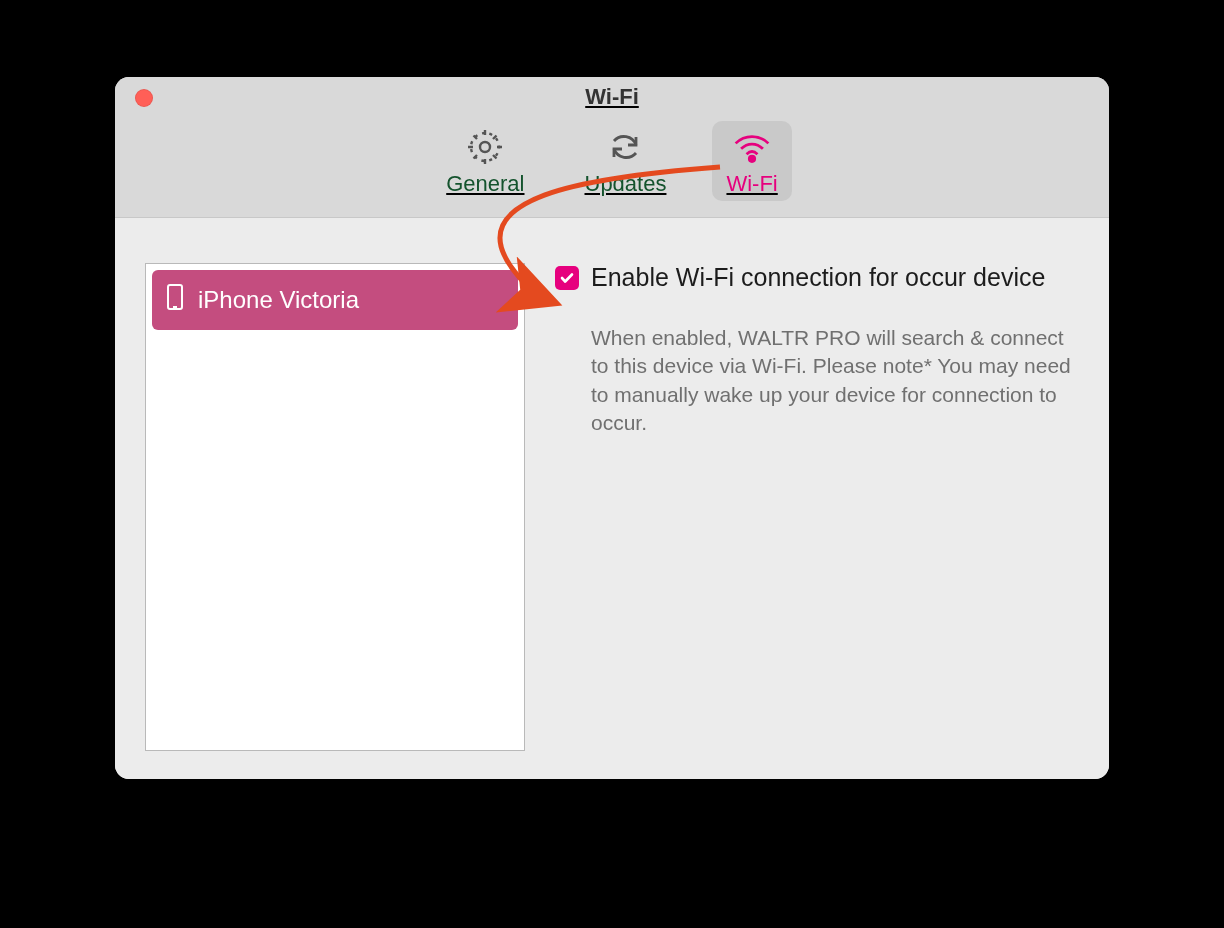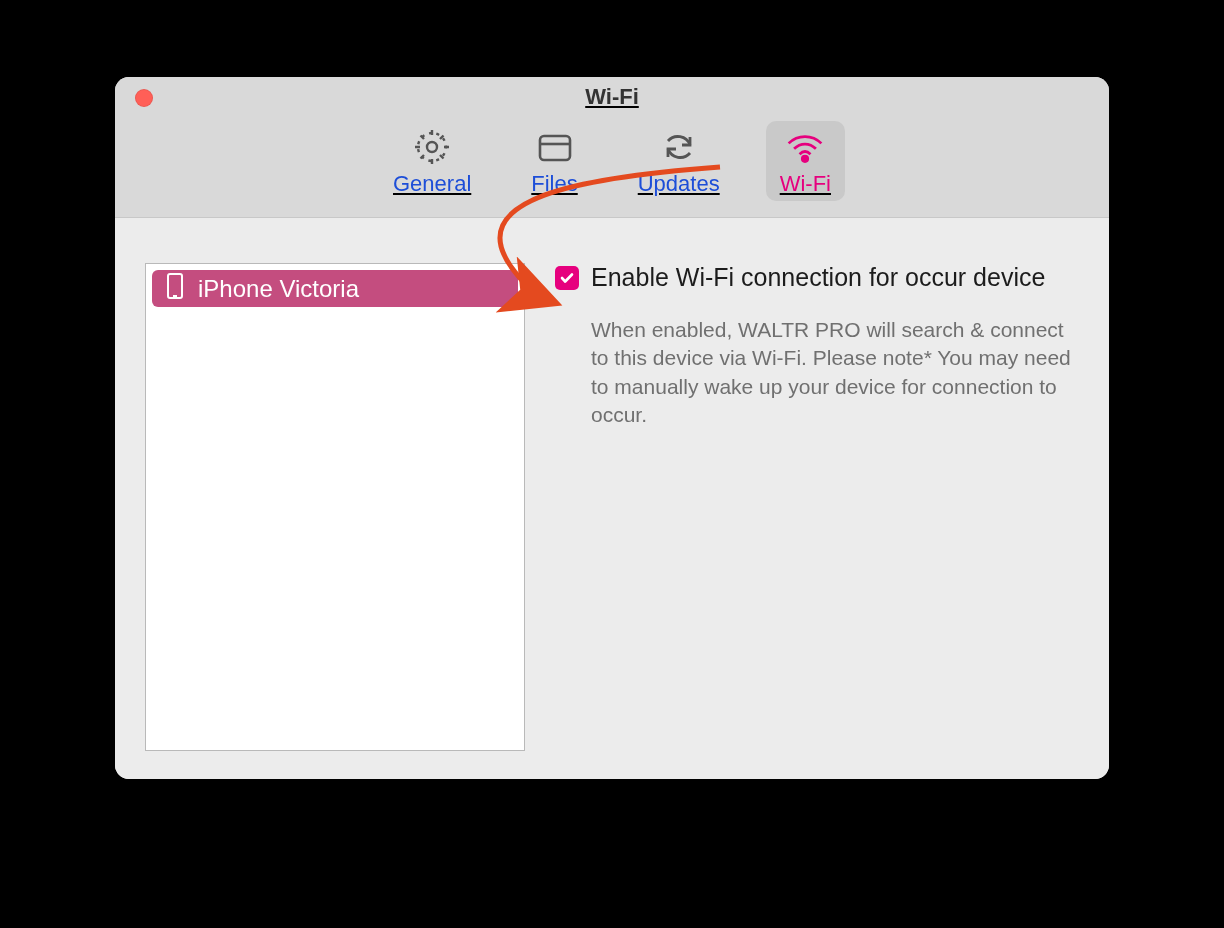--- a/index.html
+++ b/index.html
@@ -54,21 +54,21 @@
     border-bottom:1px solid #c8c8c8;
   }
   .tab{
     display:flex;
     flex-direction:column;
     align-items:center;
     gap:4px;
     padding:6px 14px 4px;
     border-radius:10px;
     cursor:pointer;
-    color:#1d4ed8;
+    color:#14532d;
     font-size:22px;
   }
   .tab .ico{
     width:40px;height:40px;
     display:flex;align-items:center;justify-content:center;
   }
   .tab.active{
     background:#c9c9c9;
     color:#e6007e;
   }
@@ -89,21 +89,21 @@
     width:380px; height:488px;
     background:#fff;
     border:1px solid #b9b9b9;
     box-sizing:border-box;
     padding:6px;
   }
   .device-item{
     display:flex;
     align-items:center;
     gap:14px;
-    height:37px;
+    height:60px;
     border-radius:6px;
     background:#c44d7f;
     color:#fff;
     padding:0 14px;
     font-size:24px;
     font-weight:400;
     cursor:pointer;
   }
   .device-item svg{stroke:#fff;}
   
@@ -122,21 +122,21 @@
     background:#e6007e;
     display:flex;align-items:center;justify-content:center;
     cursor:pointer;
     flex-shrink:0;
   }
   .check-label{
     font-size:25px;
     color:#1c1c1c;
   }
   .desc{
-    margin-top:24px;
+    margin-top:32px;
     font-size:21px;
     line-height:1.35;
     color:#707070;
     max-width:500px;
     margin-left:36px;
   }
   
   .arrow-overlay{
     position:absolute;
     left:0;top:0;right:0;bottom:0;
@@ -161,29 +161,20 @@
       <div class="ico">
         <svg width="40" height="40" viewBox="0 0 40 40" fill="none" stroke-width="2.4">
           <circle cx="20" cy="20" r="5"></circle>
           <path d="M20 3v5M20 32v5M37 20h-5M8 20H3M31.5 8.5l-3.5 3.5M12 28l-3.5 3.5M31.5 31.5 28 28M12 12 8.5 8.5"></path>
           <path d="M20 6a14 14 0 1 0 0 28 14 14 0 0 0 0-28" stroke-dasharray="3 5"></path>
         </svg>
       </div>
       <span>General</span>
     </div>
 
-    <div class="tab">
-      <div class="ico">
-        <svg width="40" height="40" viewBox="0 0 40 40" fill="none" stroke-width="2.6">
-          <rect x="5" y="9" width="30" height="24" rx="4"></rect>
-          <line x1="5" y1="17" x2="35" y2="17"></line>
-        </svg>
-      </div>
-      <span>Files</span>
-    </div>
 
     <div class="tab">
       <div class="ico">
         <svg width="40" height="40" viewBox="0 0 40 40" fill="none" stroke-width="2.8">
           <path d="M9 14a13 13 0 0 1 22 4"></path>
           <path d="M31 26a13 13 0 0 1-22-4"></path>
           <path d="M31 10v8h-8"></path>
           <path d="M9 30v-8h8"></path>
         </svg>
       </div>

